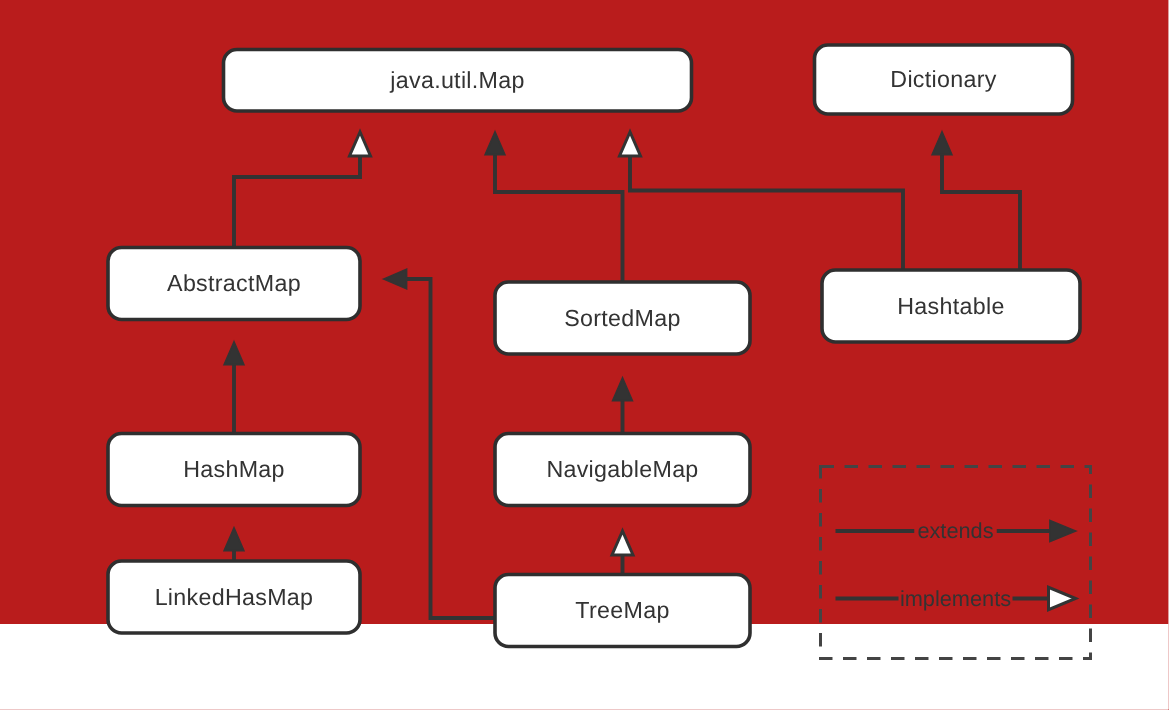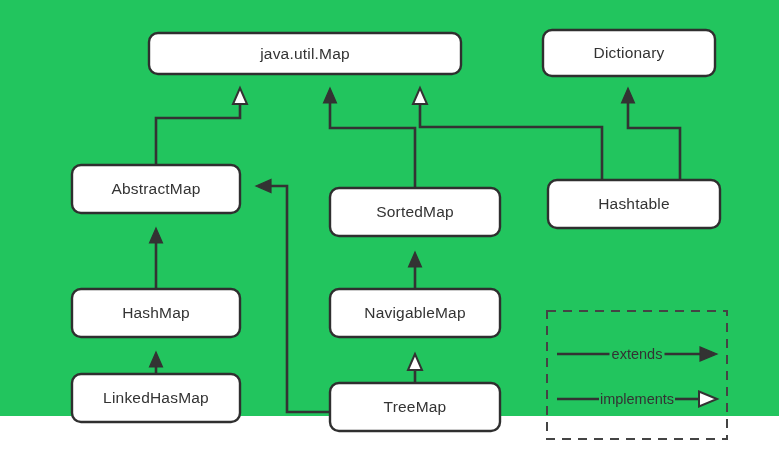--- a/index.html
+++ b/index.html
@@ -11,21 +11,21 @@
   body {
     width: 779px;
     height: 473px;
     font-family: "Liberation Sans", sans-serif;
     overflow: hidden;
   }
   #diagram-root {
     position: relative;
     width: 779px;
     height: 416px;
-    background: #22c55e;
+    background: #b91c1c;
     text-align: center;
   }
   svg#diagram-svg {
     position: absolute;
     top: 0;
     left: 0;
     width: 779px;
     height: 473px;
     display: block;
   }

